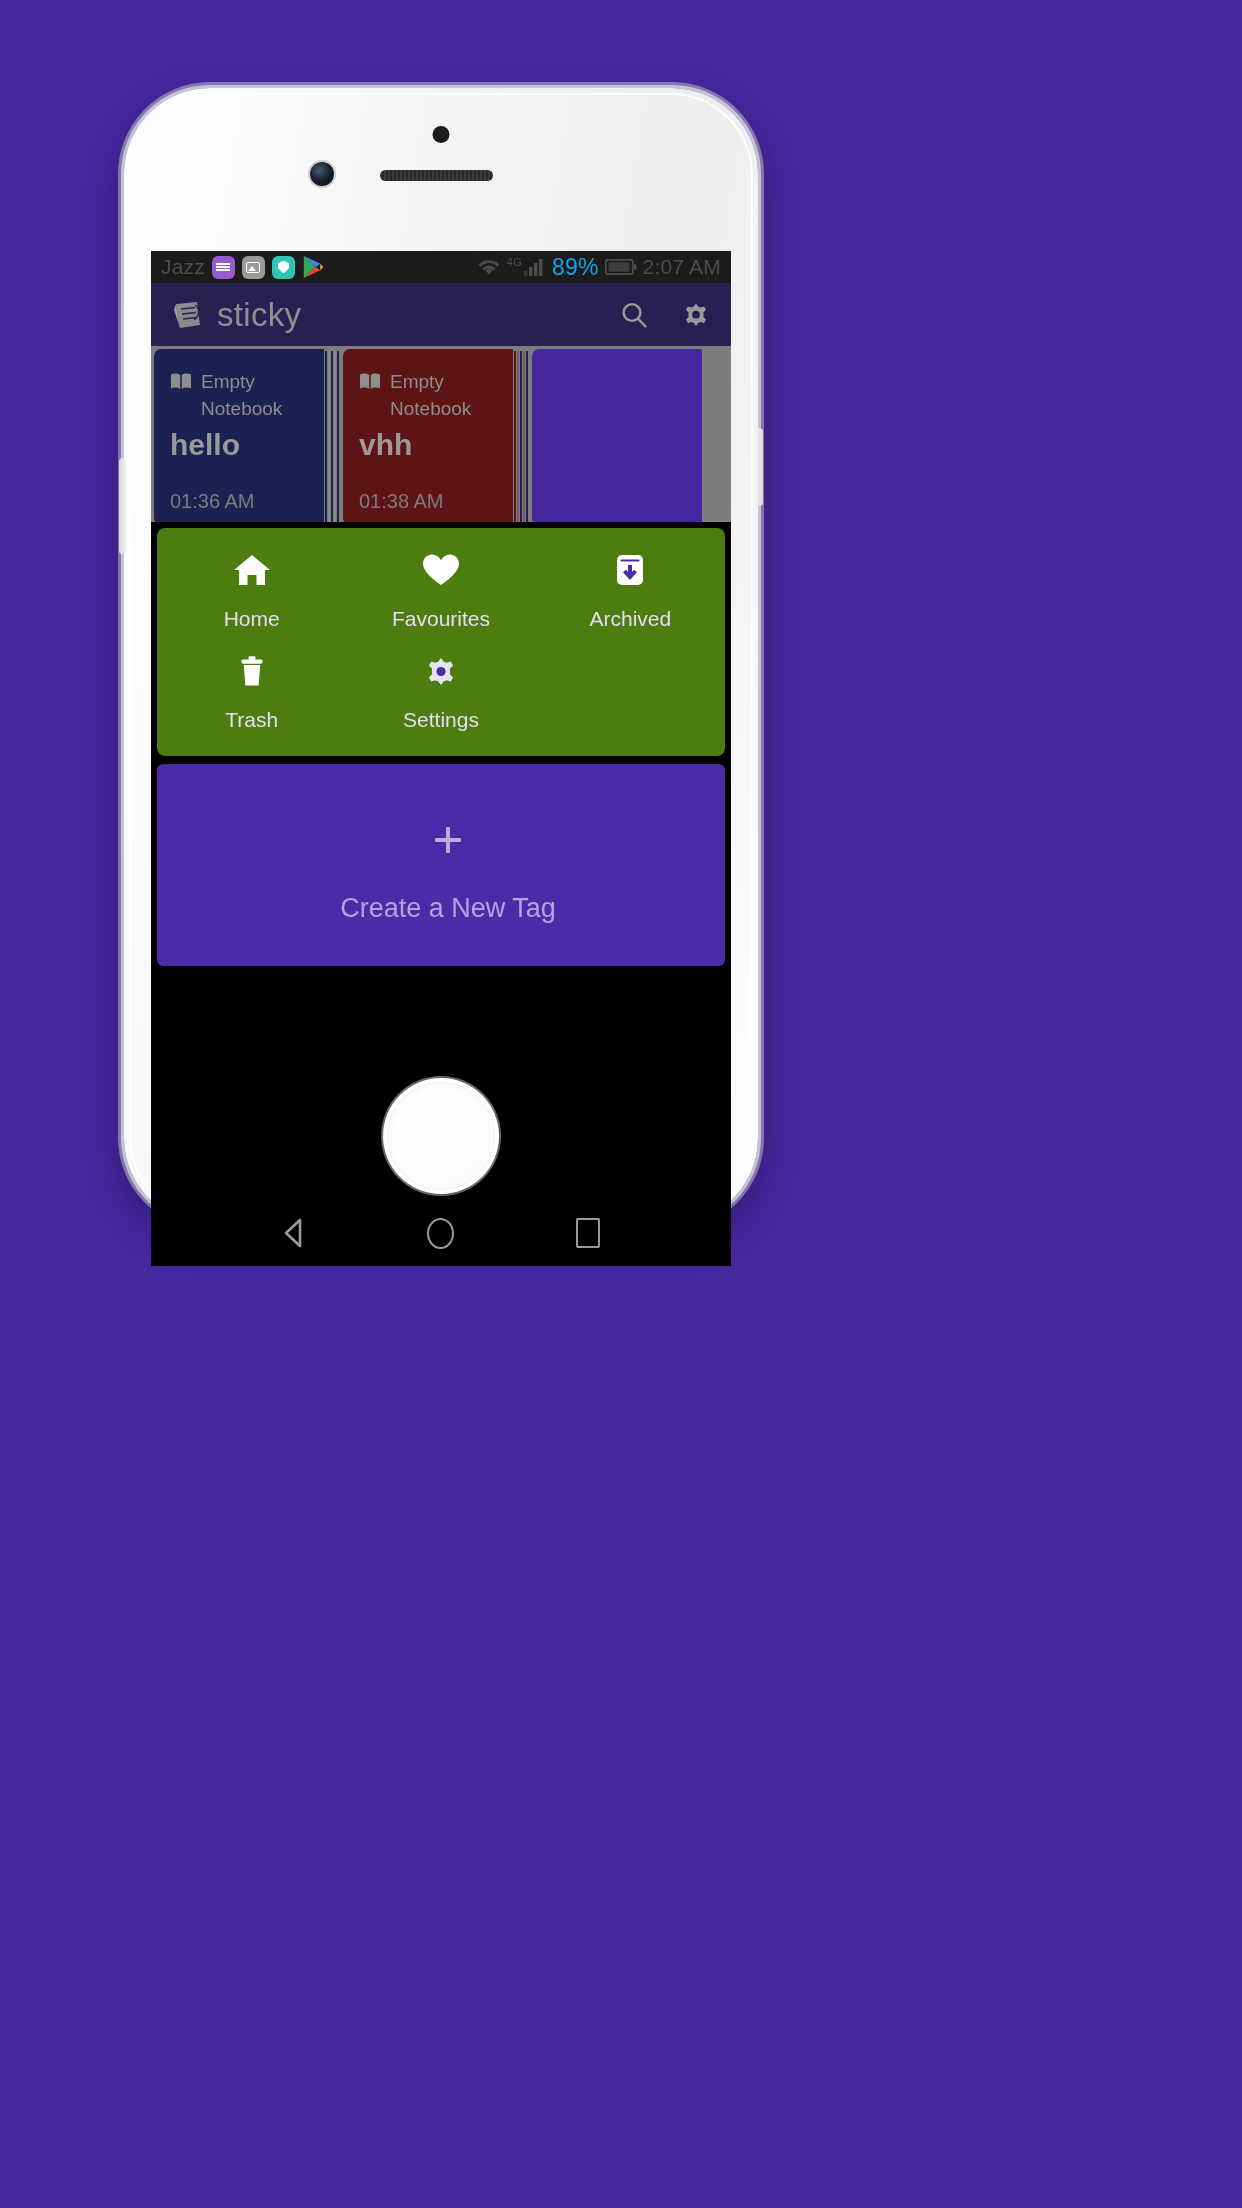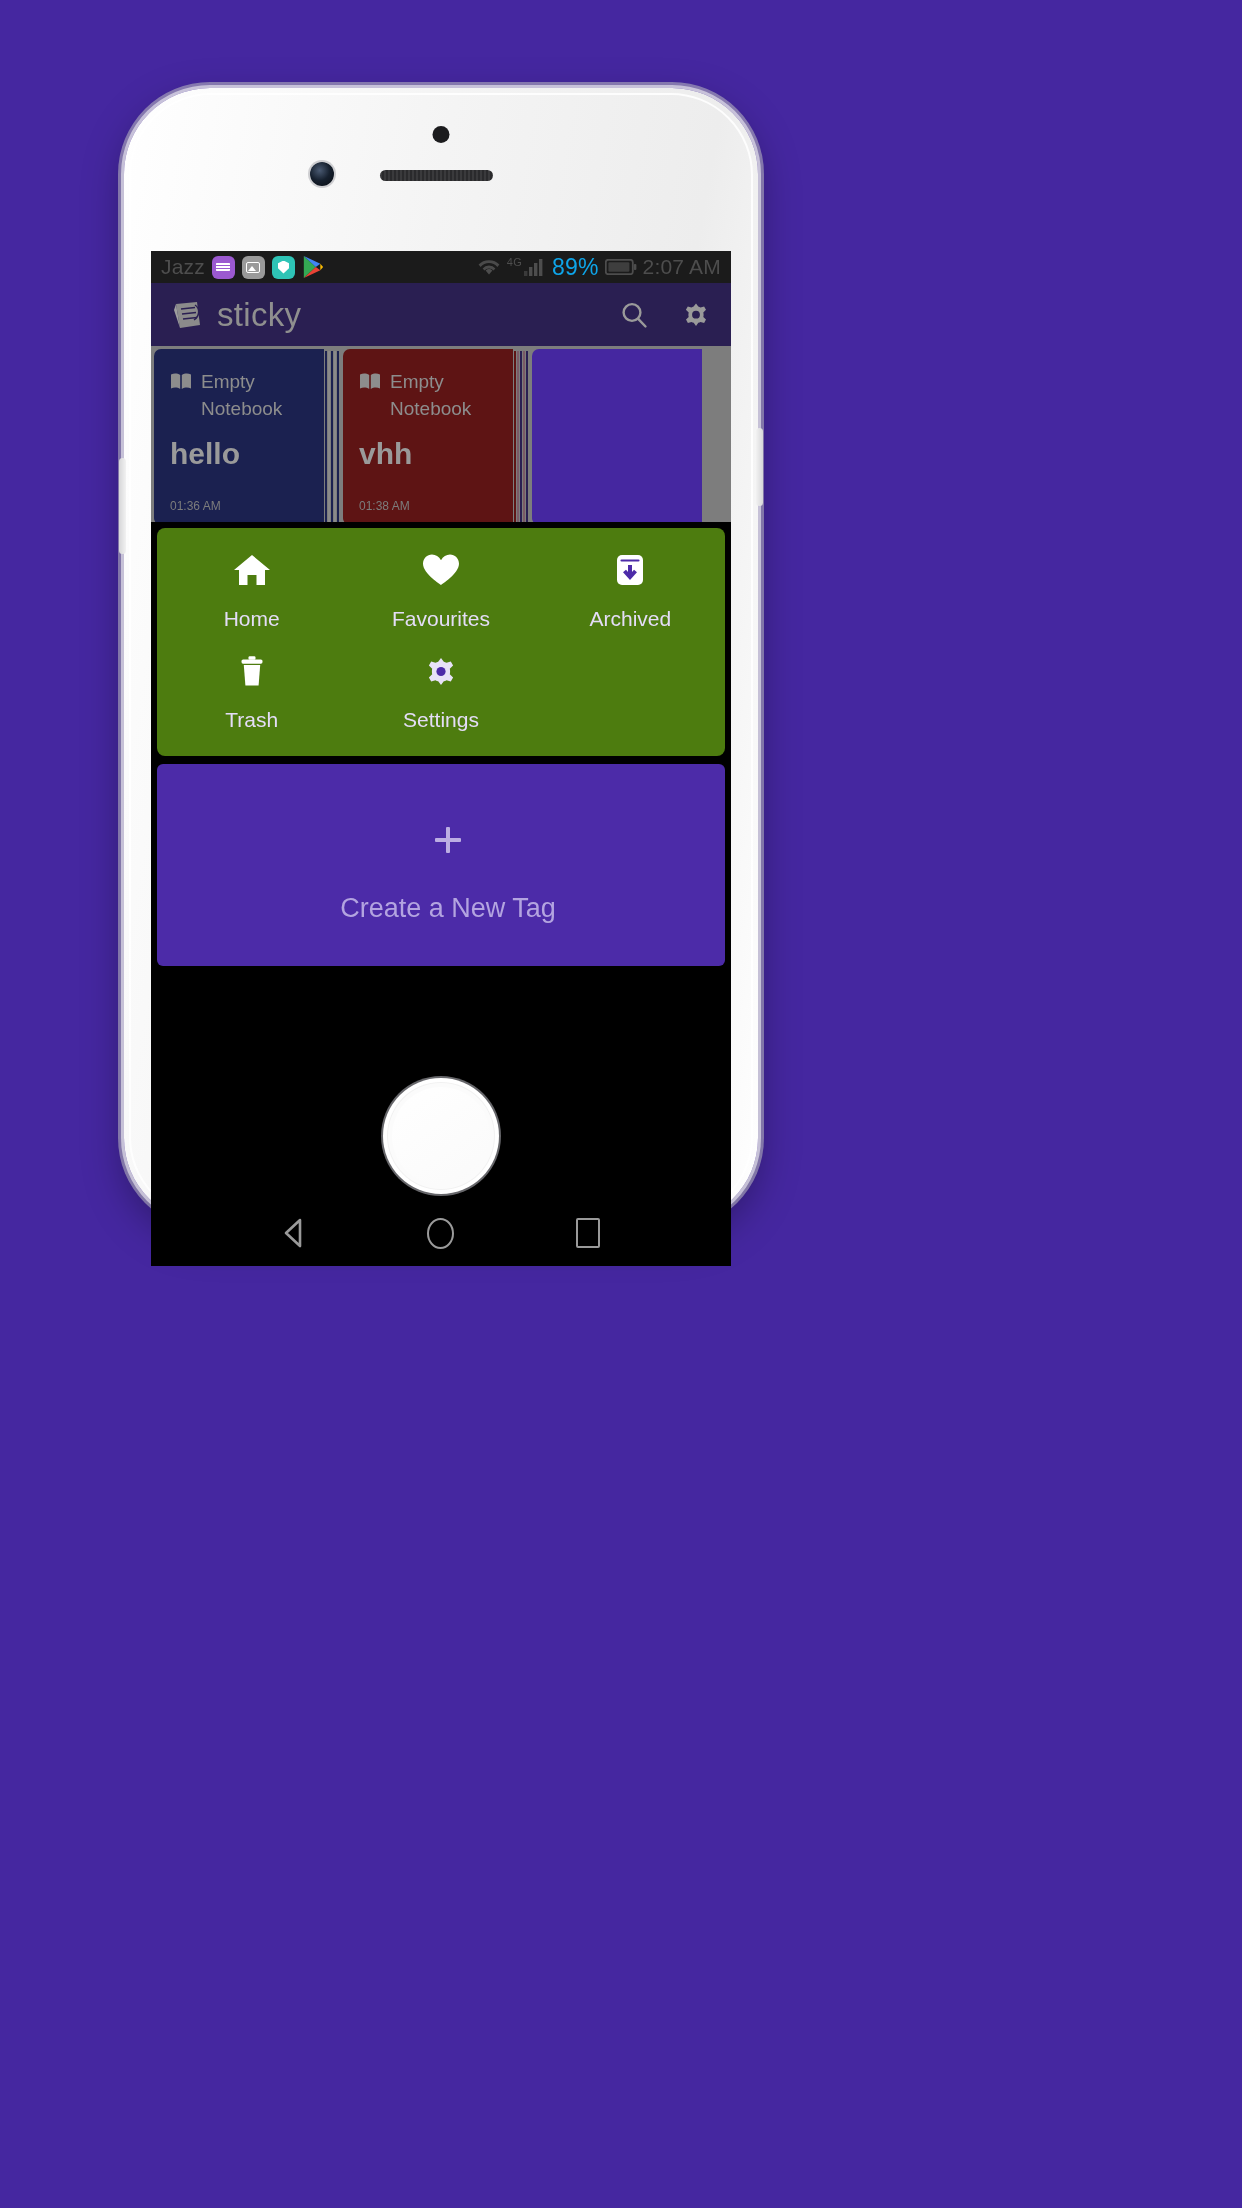--- a/index.html
+++ b/index.html
@@ -176,21 +176,21 @@
   .note-head{ display:flex; align-items:flex-start; gap:9px; }
   .book-icon{ width:22px; height:18px; flex:0 0 22px; margin-top:3px; }
   .note-notebook{
     font-size:19px; line-height:1.42; color:#8d8d8d; max-width:108px;
   }
   .note-title{
     margin-top:auto; font-size:30px; font-weight:700; color:#9a9a9a;
     line-height:1; padding-bottom:4px;
   }
   .note-time{
-    margin-top:26px; font-size:12px; color:#7c7c7c;
+    margin-top:26px; font-size:20px; color:#7c7c7c;
   }
   #note-card-0 .note-card{ background:#1B2150; }
   #note-card-1 .note-card{ background:#5E1414; }
 
   
   #menu-panel{
     margin:6px 6px 0 6px;
     background:#4d7c0f;
     border-radius:8px;
     padding:22px 0 24px 0;

